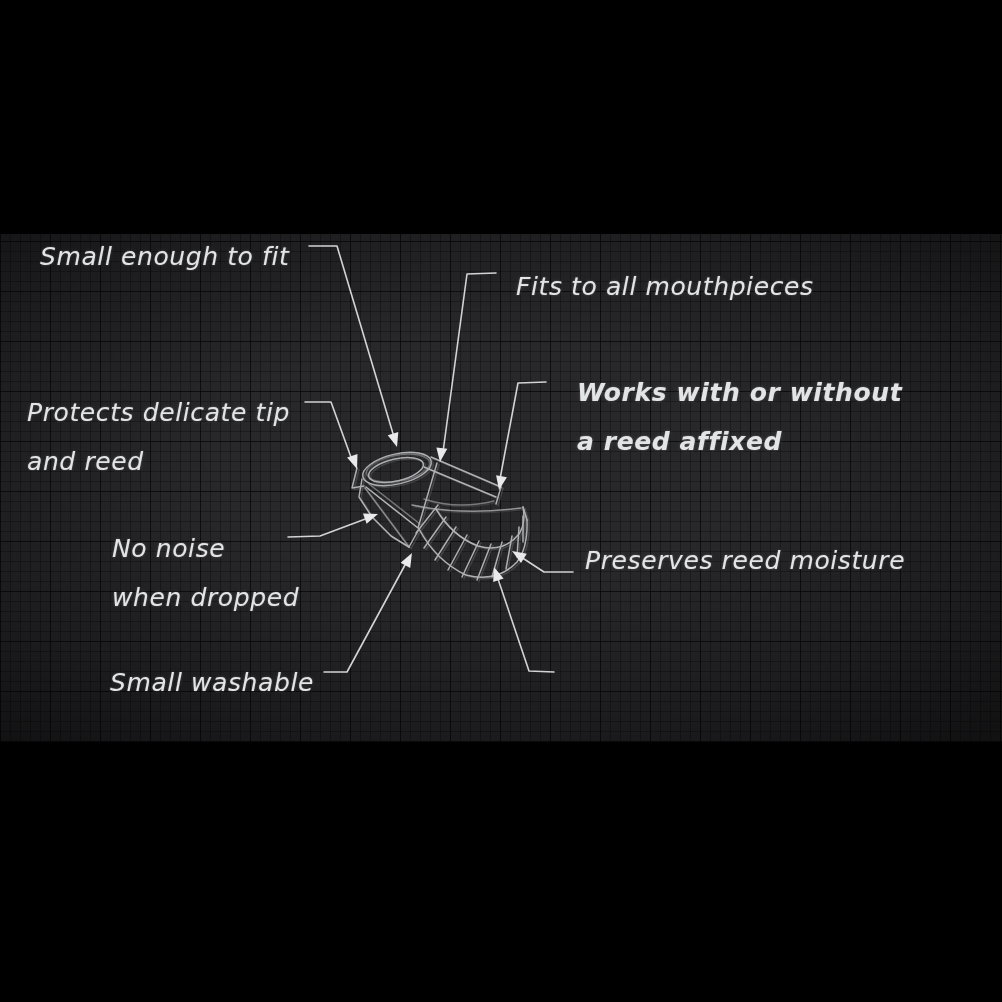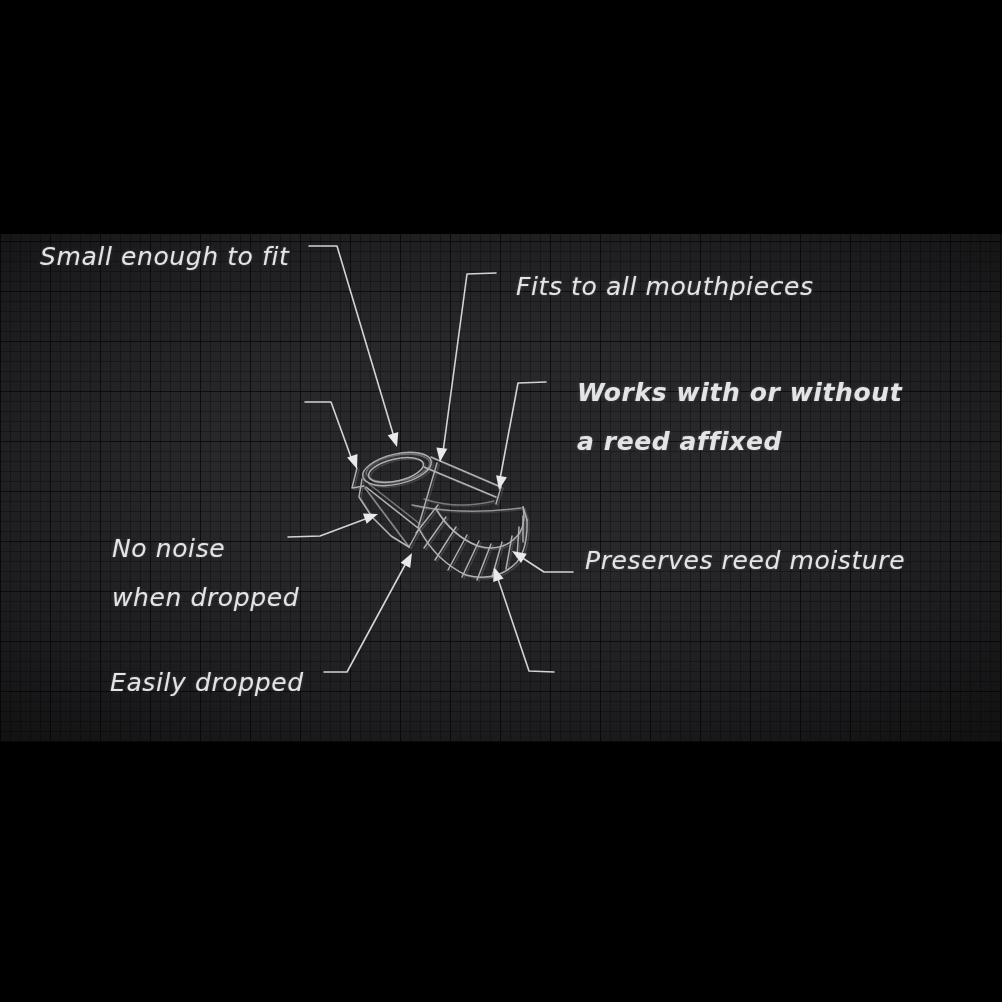--- a/index.html
+++ b/index.html
@@ -137,34 +137,36 @@
 
   <div class="label" style="left:40px; top:232px;">
     <span class="ln">Small enough to fit</span>
   </div>
 
   <div class="label" style="left:516px; top:262px;">
     <span class="ln">Fits to all mouthpieces</span>
   </div>
 
   <div class="label" style="left:27px; top:388px;">
+    <span class="ln">Protects delicate tip</span>
+    <span class="ln">and reed</span>
   </div>
 
   <div class="label" style="left:577px; top:368px;font-weight:bold;">
     <span class="ln">Works with or without</span>
     <span class="ln">a reed affixed</span>
   </div>
 
   <div class="label" style="left:112px; top:524px;">
     <span class="ln">No noise</span>
     <span class="ln">when dropped</span>
   </div>
 
   <div class="label" style="left:585px; top:536px;">
     <span class="ln">Preserves reed moisture</span>
   </div>
 
   <div class="label" style="left:110px; top:658px;">
-    <span class="ln">Easily dropped</span>
+    <span class="ln">Small washable</span>
   </div>
 
 
 </div>
 
 </body></html>

